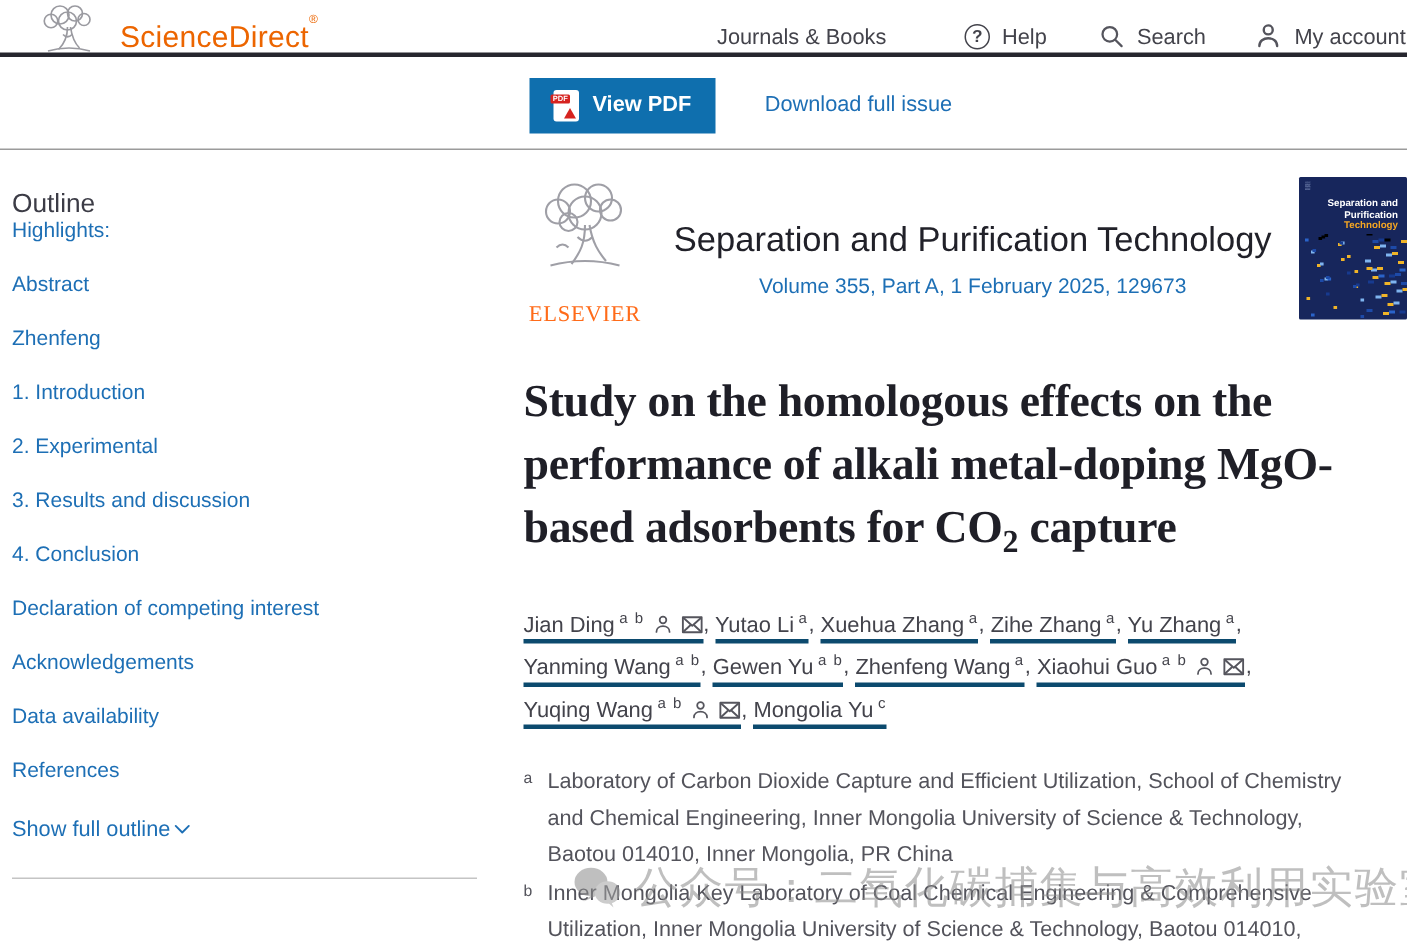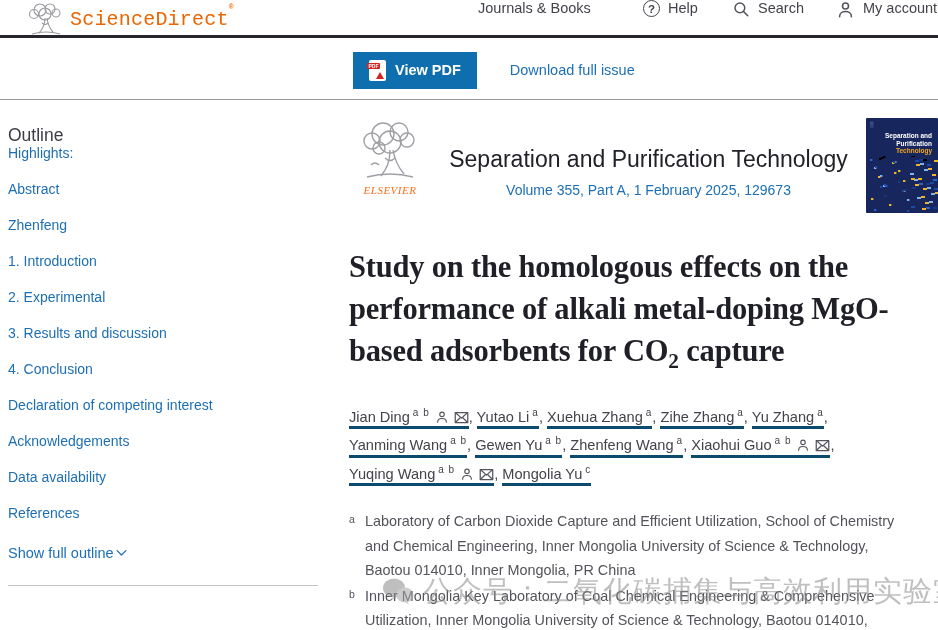--- a/index.html
+++ b/index.html
@@ -7,24 +7,24 @@
     --ink:#2b2b33; --body:#4a4a52; --muted:#55555d; --navy:#17265c;
   }
   *{margin:0;padding:0;box-sizing:border-box;}
   html,body{width:938px;height:630px;overflow:hidden;background:#fff;
     font-family:"Liberation Sans",sans-serif;-webkit-font-smoothing:antialiased;}
   .page{position:relative;width:938px;height:630px;background:#fff;}
 
   
   .topnav{position:absolute;left:0;top:0;width:938px;height:38px;background:#fff;
     border-bottom:3px solid #26262e;}
-  .brand{position:absolute;left:22px;top:1px;display:flex;align-items:center;cursor:pointer;font-family:Liberation Mono, monospace;}
+  .brand{position:absolute;left:22px;top:1px;display:flex;align-items:flex-end;gap:10px;cursor:pointer;}
   .brand-word{font-size:20px;color:var(--orange);letter-spacing:.2px;}
   .brand-mark{font-size:8px;color:var(--orange);vertical-align:top;position:relative;top:-6px;}
-  .navitem{position:absolute;top:0;height:33px;display:flex;align-items:flex-start;gap:8px;
+  .navitem{position:absolute;top:0;height:33px;display:flex;align-items:flex-end;gap:8px;
     font-size:14.5px;color:#43434b;cursor:pointer;white-space:nowrap;}
   .nav-journals{left:478px;} .nav-help{left:643px;} .nav-search{left:732px;} .nav-account{left:836px;}
   .qcircle{display:inline-flex;width:17px;height:17px;border:1.6px solid #43434b;border-radius:50%;
     align-items:center;justify-content:center;font-size:11.5px;font-weight:bold;color:#43434b;}
 
   
   .actionbar{position:absolute;left:0;top:41px;width:938px;height:59px;background:#fff;
     border-bottom:1px solid #9b9b9b;display:flex;align-items:center;}
   .viewpdf{margin-left:353px;height:37px;min-width:112px;background:var(--btn);color:#fff;
     border:none;display:flex;align-items:center;gap:9px;padding:0 16px;font-size:14.5px;
@@ -42,22 +42,22 @@
   .outline-links{}
   .outline-link{font-size:14px;color:var(--link);margin-bottom:21.5px;cursor:pointer;line-height:14.5px;}
   .show-outline{margin-top:24px;display:flex;align-items:center;gap:0;color:var(--link);
     font-size:14.5px;cursor:pointer;}
   .side-divider{margin-top:24px;border-top:1px solid #c4c4c4;width:310px;}
 
   
   .main{position:absolute;left:349px;top:100px;width:589px;}
   .jbanner{display:flex;align-items:flex-start;margin-top:18px;height:97px;}
   .els{width:82px;flex:none;display:flex;flex-direction:column;align-items:center;cursor:pointer;}
-  .els-word{font-family:"Liberation Serif",serif;font-size:11px;letter-spacing:.5px;
-    color:var(--els-orange);margin-top:0;font-style:italic;}
+  .els-word{font-family:"Liberation Serif",serif;font-size:15px;letter-spacing:.5px;
+    color:var(--els-orange);margin-top:18px;}
   .jcenter{flex:1;text-align:center;padding-top:28px;}
   .jtitle{font-size:23px;color:#212129;cursor:pointer;}
   .jissue{margin-top:9px;font-size:14px;color:var(--link);cursor:pointer;}
   .jcover{width:72px;height:95px;flex:none;background:var(--navy);cursor:pointer;
     position:relative;overflow:hidden;border-radius:1px;}
   .jcover .cv-line{position:relative;text-align:right;padding-right:6px;font-size:6.5px;
     line-height:7.5px;color:#fff;font-weight:bold;}
   .jcover .cv-line.first{margin-top:14px;}
   .jcover .cv-line.tech{color:#f5a623;}
   .jcover svg{position:absolute;left:0;top:38px;}

